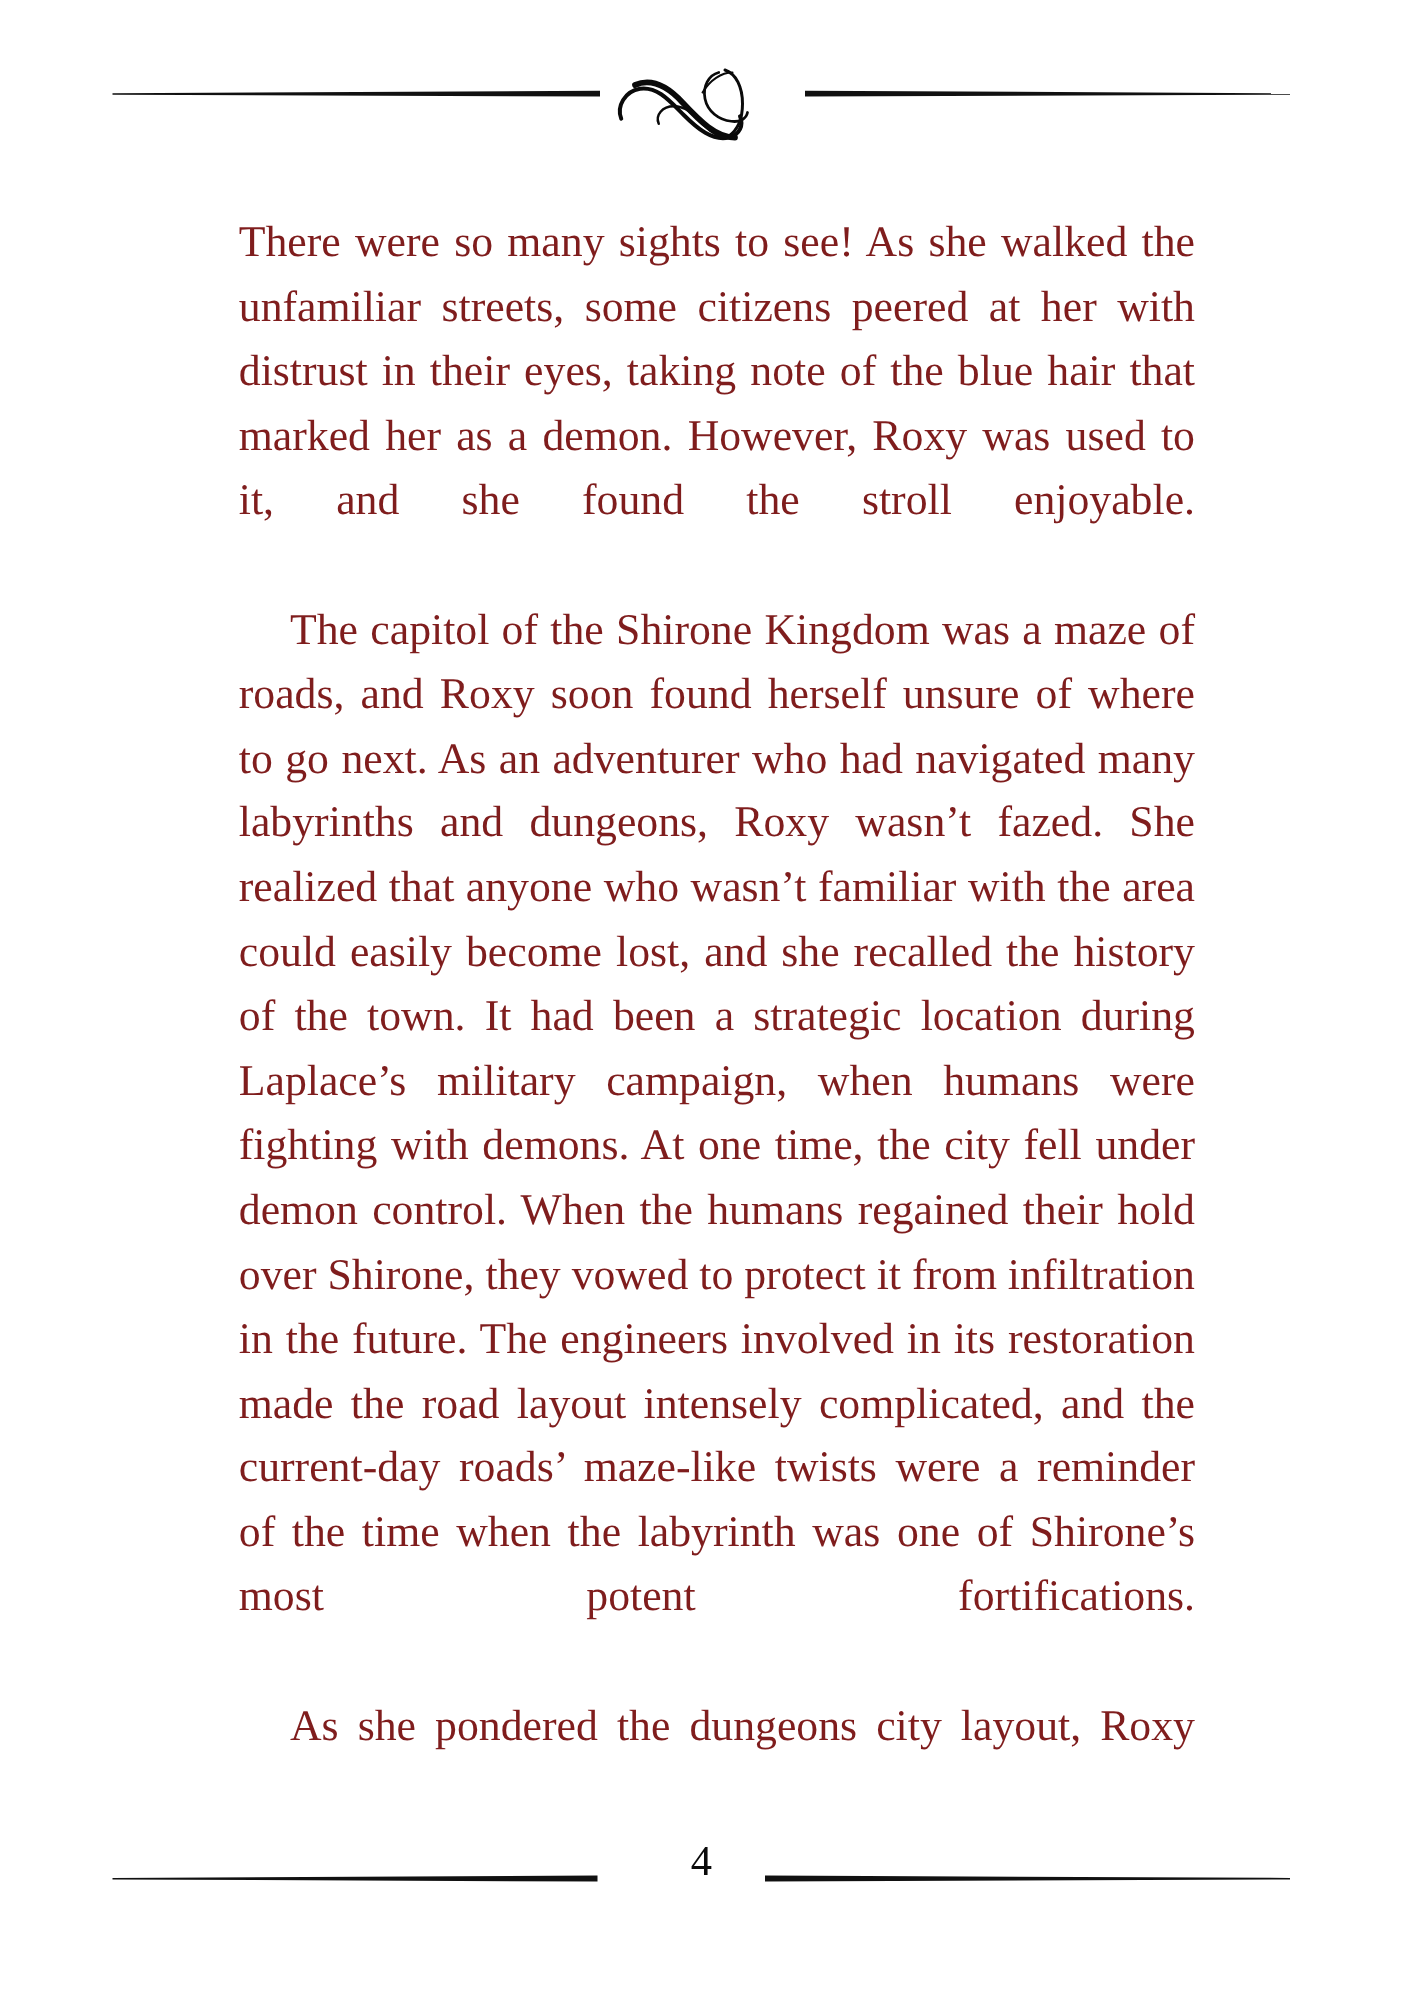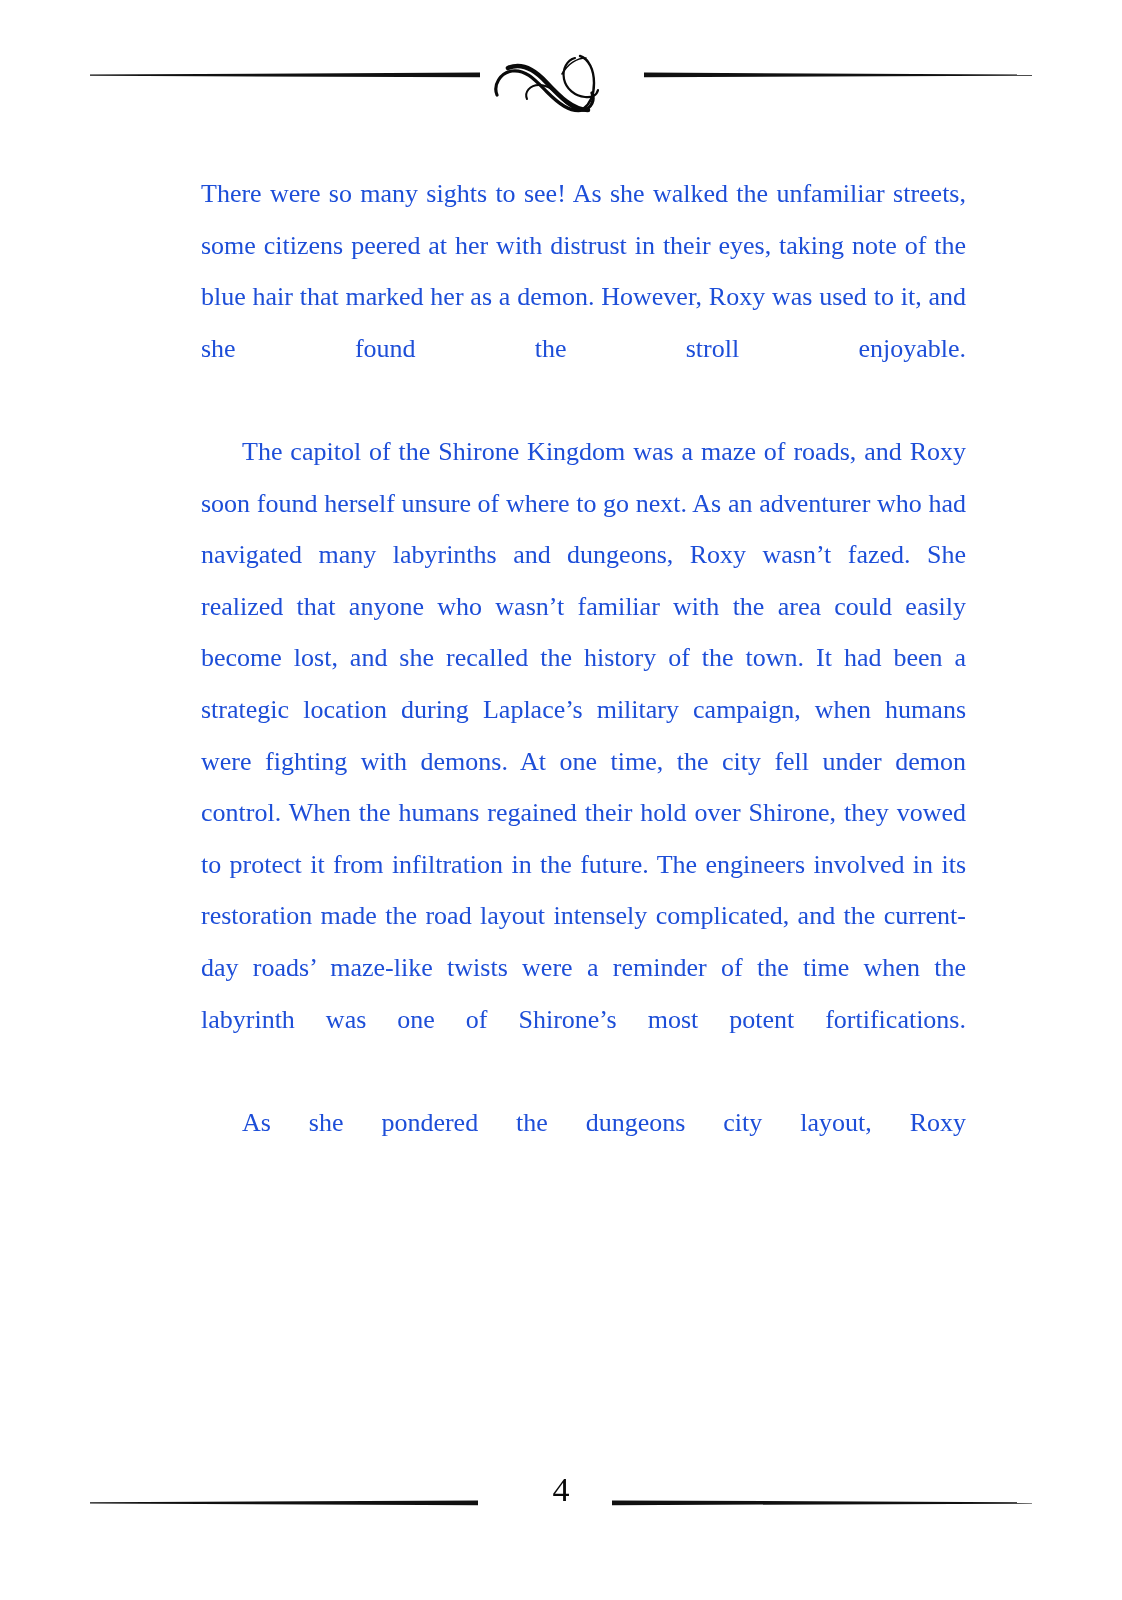--- a/index.html
+++ b/index.html
@@ -33,27 +33,27 @@
   .header-ornament svg {
     display: block;
     width: 1122px;
     height: 80px;
   }
 
   
   .body-text {
     position: absolute;
     top: 168px;
-    left: 201px;
+    left: 191px;
     width: 765px;
-    font-size: 26px;
+    font-size: 35px;
     line-height: 51.6px;
     text-align: justify;
     text-justify: inter-word;
-    color: #1d4ed8;
+    color: #7f1d1d;
   }
   .body-text p {
     margin: 0;
     text-align: justify;
   }
   .body-text p.indent {
     text-indent: 41px;
     font-family: Liberation Serif, serif;
   }
   

